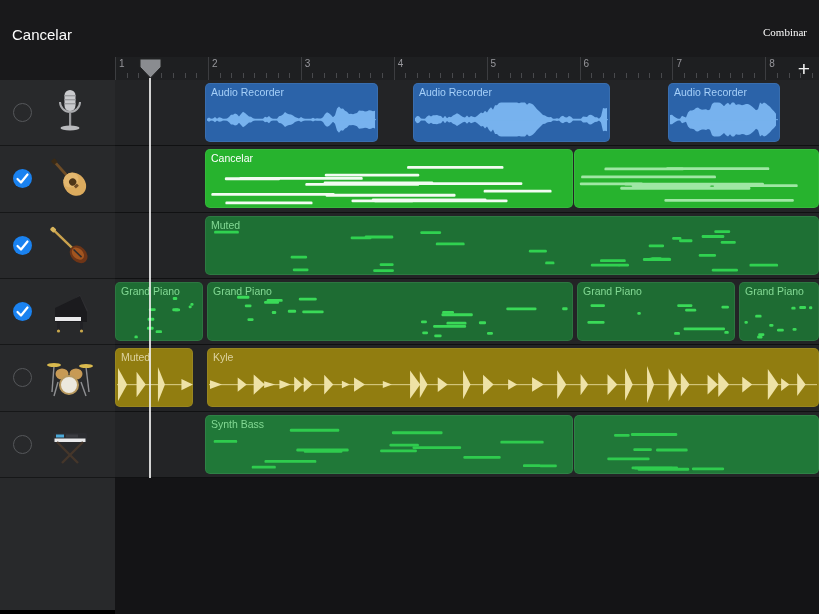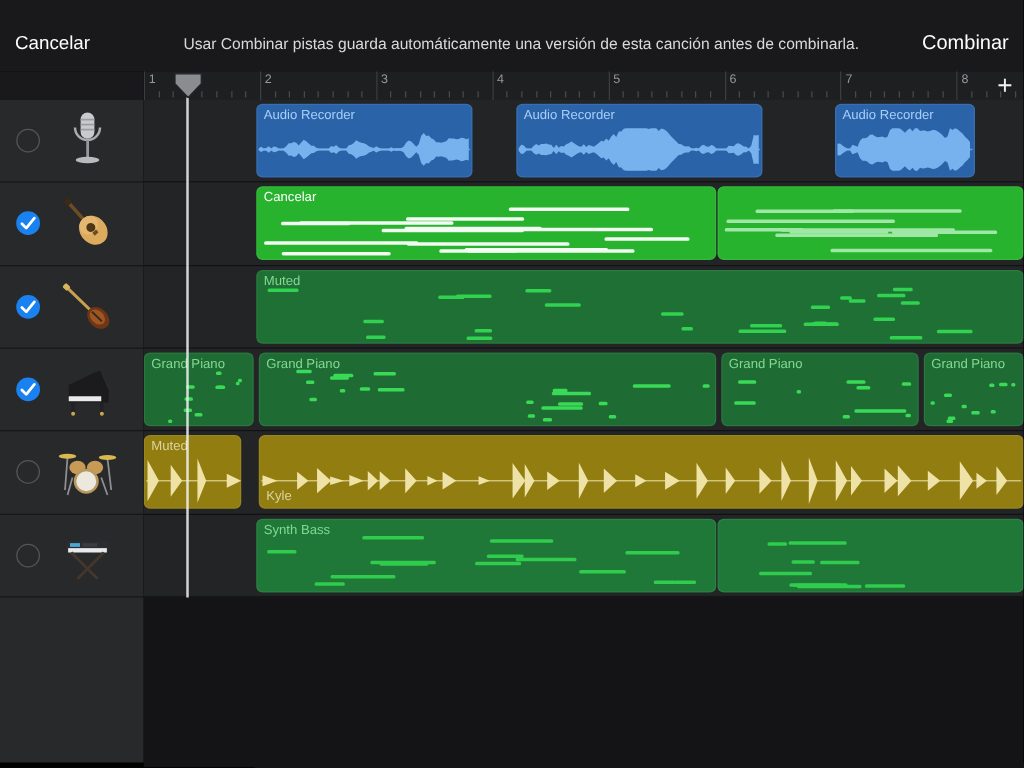--- a/index.html
+++ b/index.html
@@ -3,21 +3,21 @@
 <meta charset="utf-8">
 <style>
   html,body{margin:0;padding:0;background:#000;}
   #app{position:relative;width:819px;height:614px;background:#000;overflow:hidden;
        font-family:"Liberation Sans","DejaVu Sans",sans-serif;-webkit-font-smoothing:antialiased;}
   
   #topbar{position:absolute;left:0;top:0;width:819px;height:57px;background:#19191b;}
   #cancel-btn{position:absolute;left:12px;top:26px;background:none;border:none;color:#fdfdfd;
        font-size:15px;font-family:inherit;padding:0;cursor:pointer;}
   #merge-btn{position:absolute;right:12px;top:26px;background:none;border:none;color:#fdfdfd;
-       font-size:16px;font-family:Liberation Sans, sans-serif;padding:0;cursor:pointer;}
+       font-size:11px;font-family:Liberation Serif, serif;padding:0;cursor:pointer;}
   #merge-msg{position:absolute;left:110px;right:95px;top:28px;text-align:center;color:#d9d9da;
        font-size:12.5px;}
   
   #ruler-corner{position:absolute;left:0;top:57px;width:115px;height:23px;background:#19191b;}
   #ruler{position:absolute;left:115px;top:57px;width:704px;height:23px;background:#1e1f21;overflow:hidden;}
   .barline{position:absolute;top:0;width:1px;height:23px;background:#3c3d40;}
   .tick{position:absolute;bottom:2px;width:1px;height:5px;background:#48494c;}
   .barnum{position:absolute;top:1px;color:#97979c;font-size:10px;}
   #add-btn{position:absolute;right:4px;top:59px;width:22px;height:20px;background:none;border:none;
        color:#f1f1f1;font-size:21px;line-height:18px;font-family:inherit;padding:0;cursor:pointer;}
@@ -41,21 +41,20 @@
   #playhead-line{position:absolute;left:149px;top:78px;width:1.5px;height:400px;
        background:rgba(242,242,242,0.85);}
   #playhead-head{position:absolute;left:139px;top:58px;cursor:grab;}
 </style>
 </head>
 <body>
 
 <div id="app">
   <div id="topbar">
     <button id="cancel-btn">Cancelar</button>
-    <div id="merge-msg">Usar Combinar pistas guarda automáticamente una versión de esta canción antes de combinarla.</div>
     <button id="merge-btn">Combinar</button>
   </div>
   <div id="ruler-corner"></div>
   <div id="ruler">
       <div class="barline" style="left: 0px;"></div>
       <div class="barnum" style="left: 4px;">1</div>
       <div class="tick" style="left: 11.6125px;"></div>
       <div class="tick" style="left: 23.225px;"></div>
       <div class="tick" style="left: 34.8375px;"></div>
       <div class="tick" style="left: 46.45px;"></div>
@@ -414,21 +413,21 @@
             <polygon points="440.0403401851654,17.960385160446165 440.0403401851654,55.19961483955383 447.0998697280884,36.58" fill="#eee2a6"></polygon>
             <polygon points="461.6139882057905,20.16439803123474 461.6139882057905,52.99560196876526 470.6736064404249,36.58" fill="#eee2a6"></polygon>
             <polygon points="473.81028966605663,24.7173036801815 473.81028966605663,48.442696319818495 482.5894316881895,36.58" fill="#eee2a6"></polygon>
             <polygon points="500.58541755378246,26.725359396934508 500.58541755378246,46.43464060306549 510.8681320399046,36.58" fill="#eee2a6"></polygon>
             <polygon points="511.2579834908247,24.213943527936934 511.2579834908247,48.94605647206306 522.1507151573896,36.58" fill="#eee2a6"></polygon>
             <polygon points="535.2527764290571,28.65734203338623 535.2527764290571,44.50265796661377 545.1952449530363,36.58" fill="#eee2a6"></polygon>
             <polygon points="560.8276145905256,21.09755154132843 560.8276145905256,52.06244845867157 571.5518576353788,36.58" fill="#eee2a6"></polygon>
             <polygon points="574.1506751030684,30.15845851778984 574.1506751030684,43.00154148221016 582.4928143471479,36.58" fill="#eee2a6"></polygon>
             <polygon points="590.1692030876875,25.063799934387205 590.1692030876875,48.09620006561279 598.7041752785444,36.58" fill="#eee2a6"></polygon>
           </svg>
-          <div class="rlabel" style="color: rgb(221, 211, 160); margin-top: 40px;">Kyle</div>
+          <div class="rlabel" style="color: rgb(221, 211, 160);">Kyle</div>
         </div>
       </div>
       <div class="trow" style="top: 331.665px; height: 66.333px;">
         <div class="region" style="left: 90px; width: 368px; background: rgb(32, 120, 56);">
           <svg width="368" height="59">
             <rect x="175.0725014439955" y="34.471084117889404" width="36.86947285477072" height="2.8" rx="1.2" fill="#2fcc4e"></rect>
             <rect x="184.449107450037" y="28.680434703826904" width="29.44766330718994" height="2.8" rx="1.2" fill="#2fcc4e"></rect>
             <rect x="207.514172772248" y="31.197890758514404" width="48.66861057281494" height="2.8" rx="1.2" fill="#2fcc4e"></rect>
             <rect x="258.30842490780606" y="40.982436656951904" width="37.41006565093994" height="2.8" rx="1.2" fill="#2fcc4e"></rect>
             <rect x="91.31242993737078" y="33.610244274139404" width="52.36343479156494" height="2.8" rx="1.2" fill="#2fcc4e"></rect>

